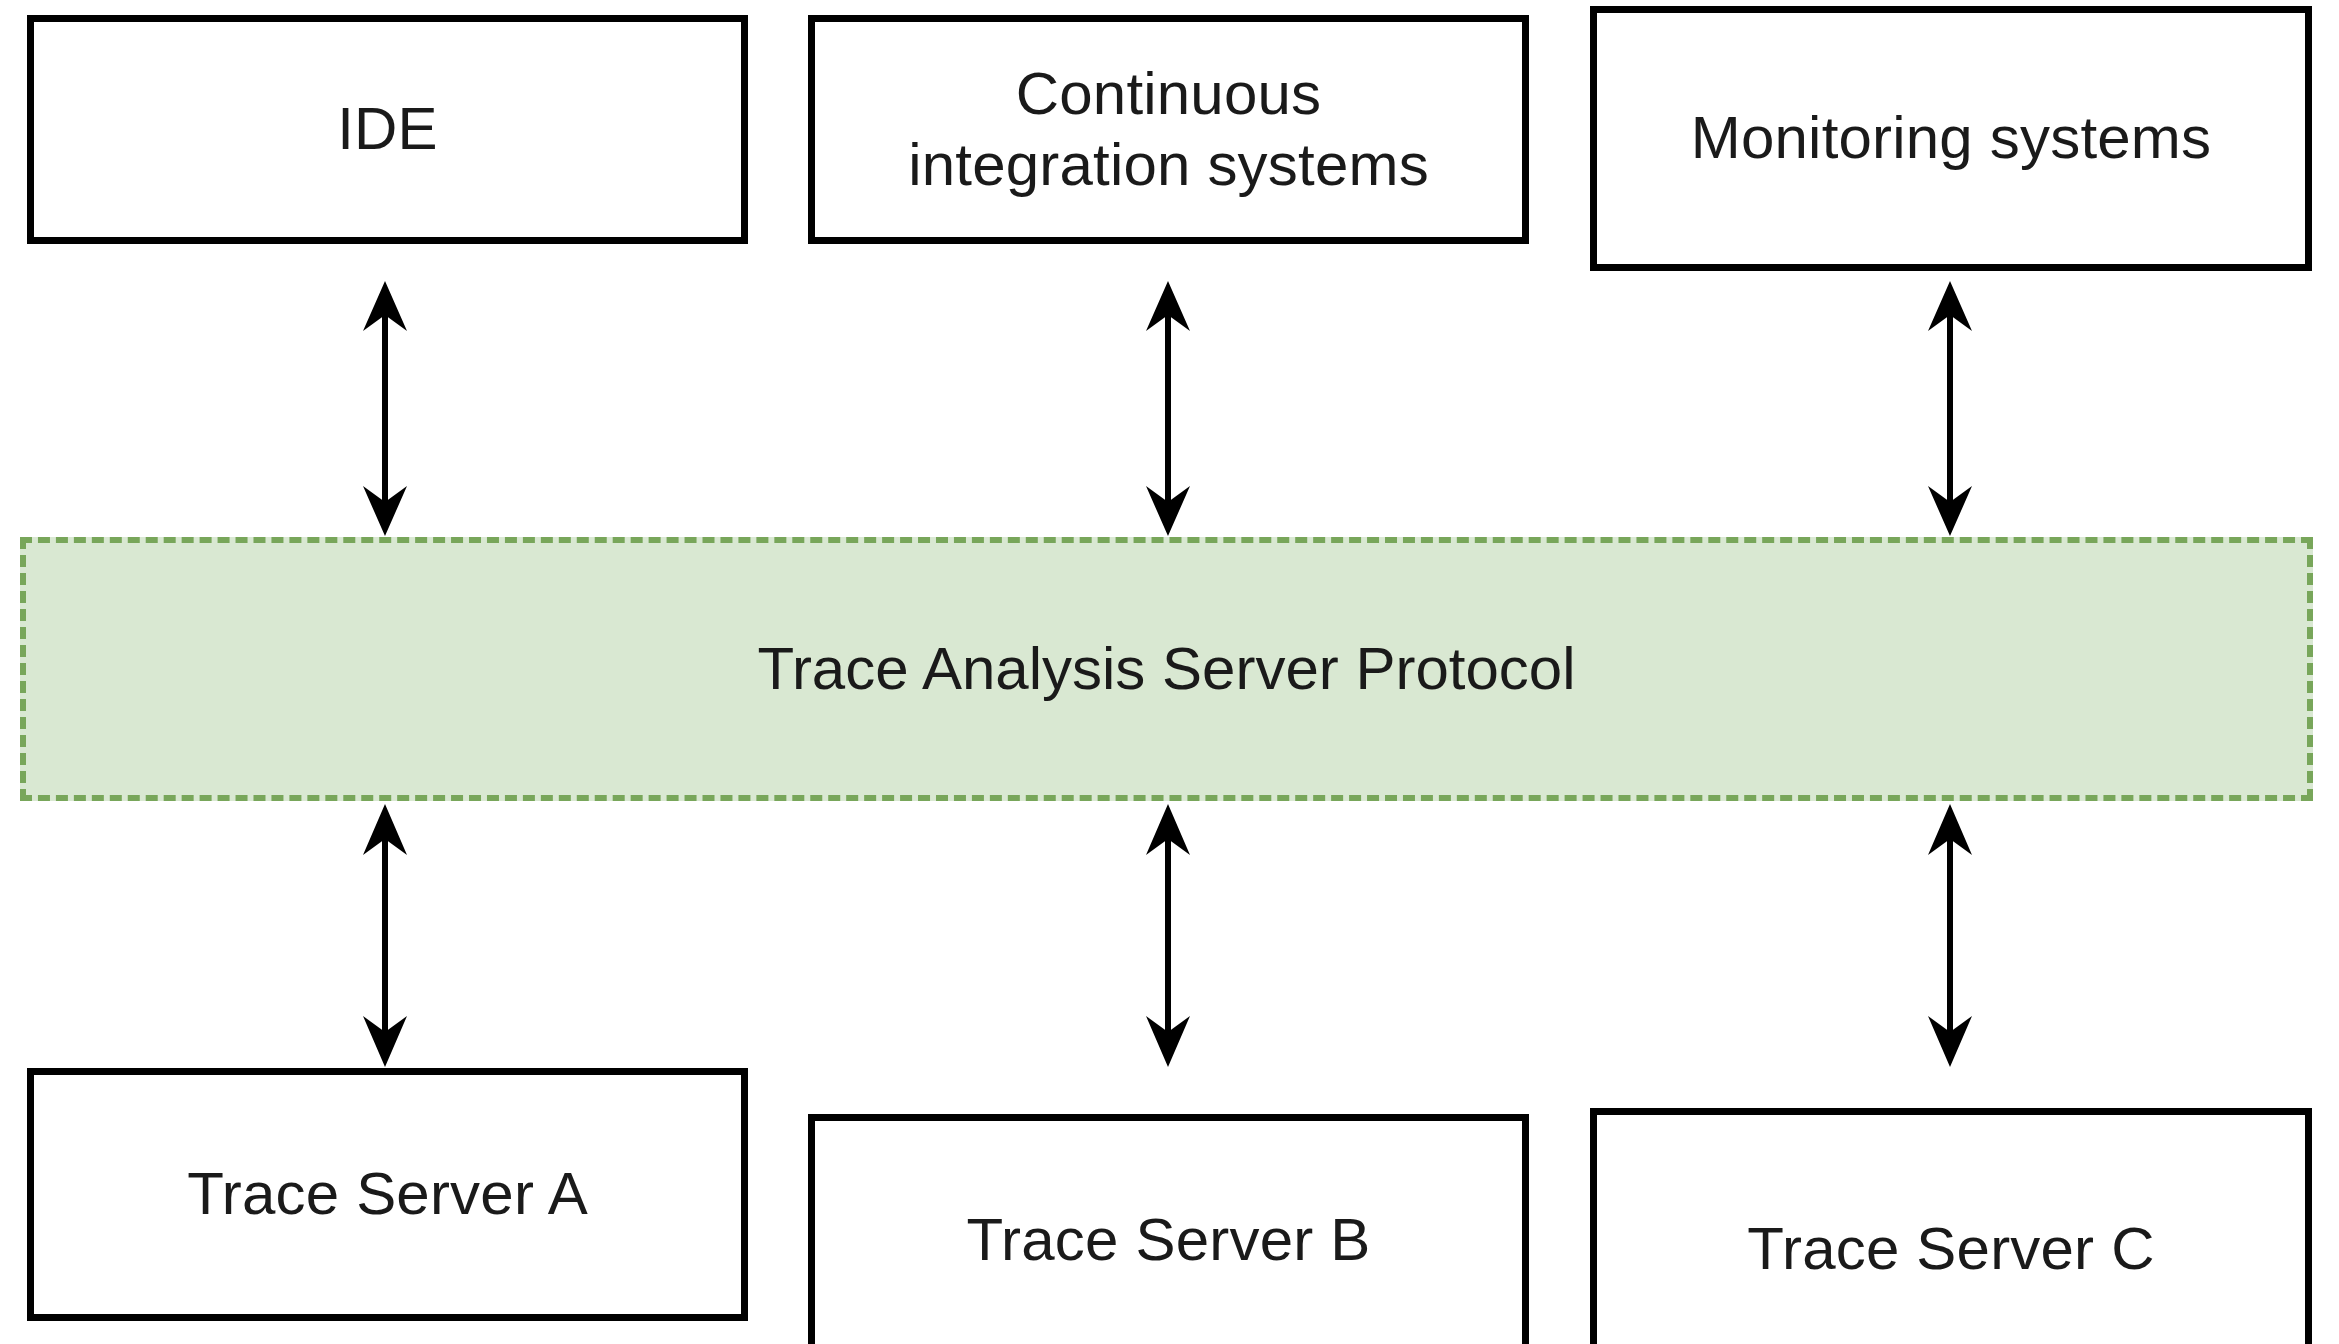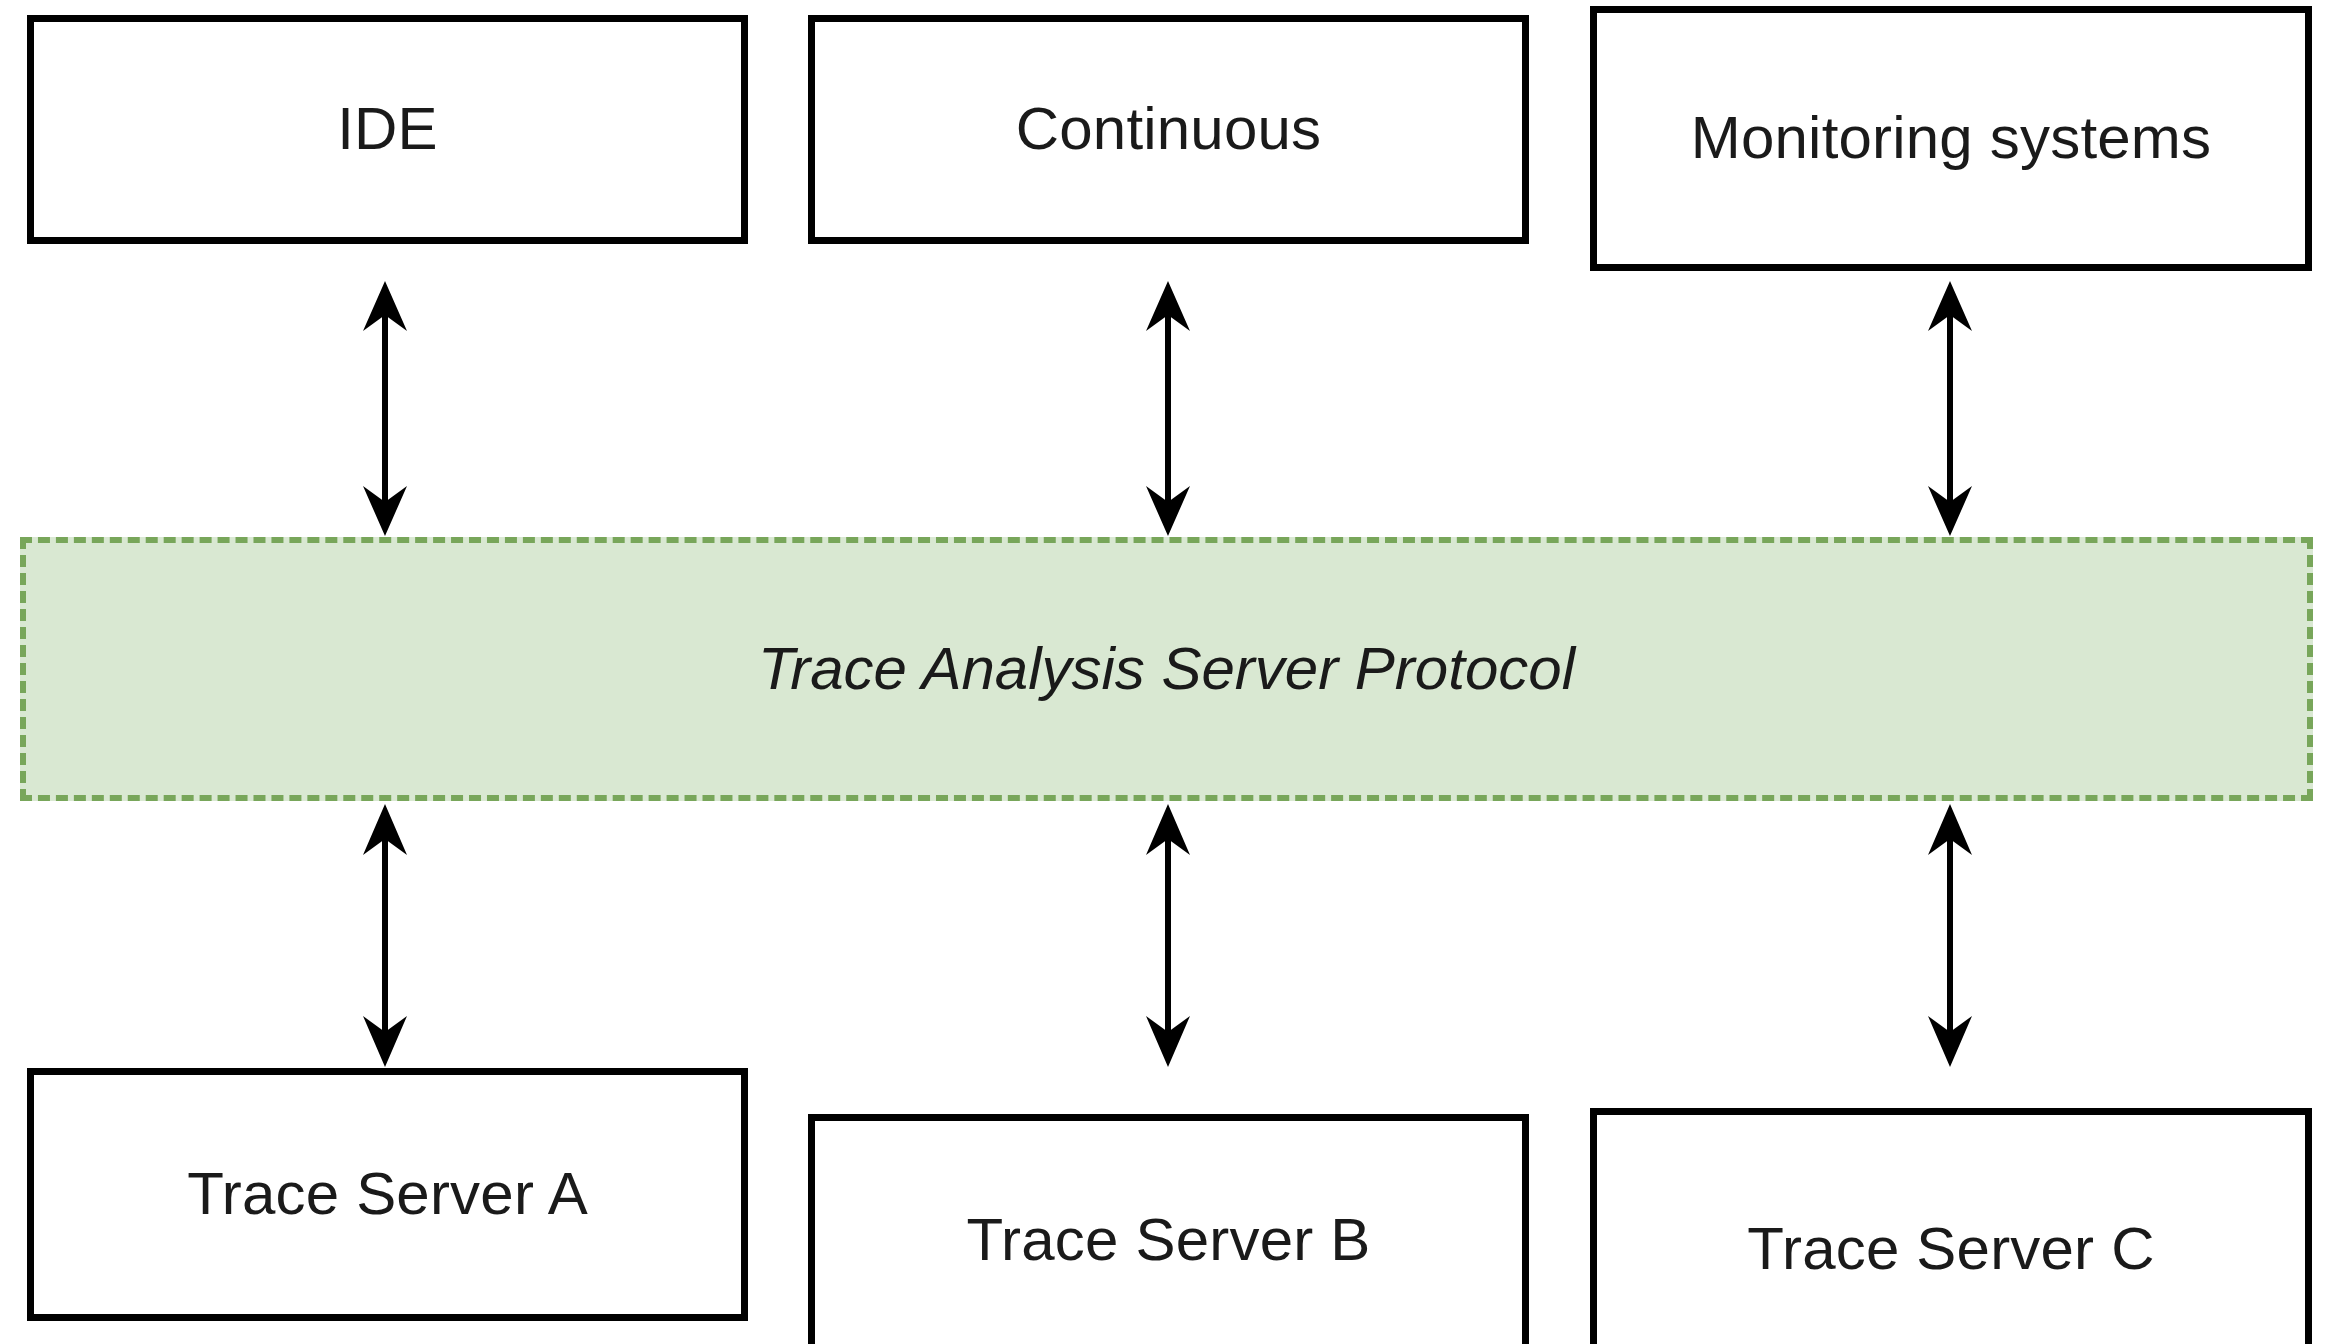--- a/index.html
+++ b/index.html
@@ -35,21 +35,20 @@
     box-sizing: border-box;
     background: #d9e8d2;
     border: 6px dashed #78a65a;
     display: flex;
     align-items: center;
     justify-content: center;
     text-align: left;
     color: #1a1a1a;
     font-size: 60px;
     line-height: 1.18;
-    font-style: italic;
   }
   .connector {
     position: absolute;
   }
   .connector svg {
     display: block;
     overflow: visible;
   }
 </style>
 </head>
@@ -57,20 +56,21 @@
 
 <div id="canvas">
 
   <div class="node-box" style="left:27px; top:15px; width:721px; height:229px;">
     <span>IDE</span>
   </div>
 
   <div class="node-box" style="left:808px; top:15px; width:721px; height:229px;">
     <span>
       <span>Continuous</span><br>
+      <span>integration systems</span>
     </span>
   </div>
 
   <div class="node-box" style="left:1590px; top:6px; width:722px; height:265px;">
     <span>Monitoring systems</span>
   </div>
 
   <div class="connector" style="left:350px; top:279px; width:70px; height:259px;">
     <svg width="70" height="259" viewBox="0 0 70 259">
       <line x1="35" y1="30" x2="35" y2="229" stroke="#000000" stroke-width="6"></line>

